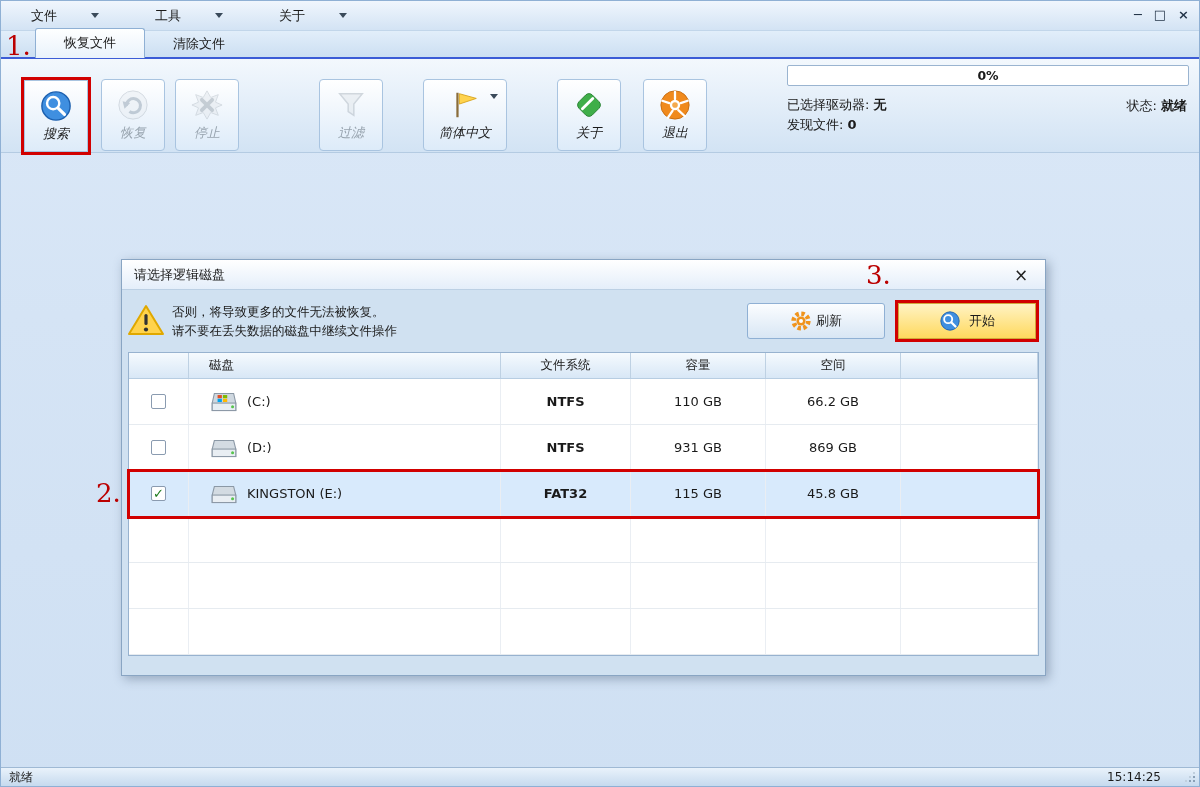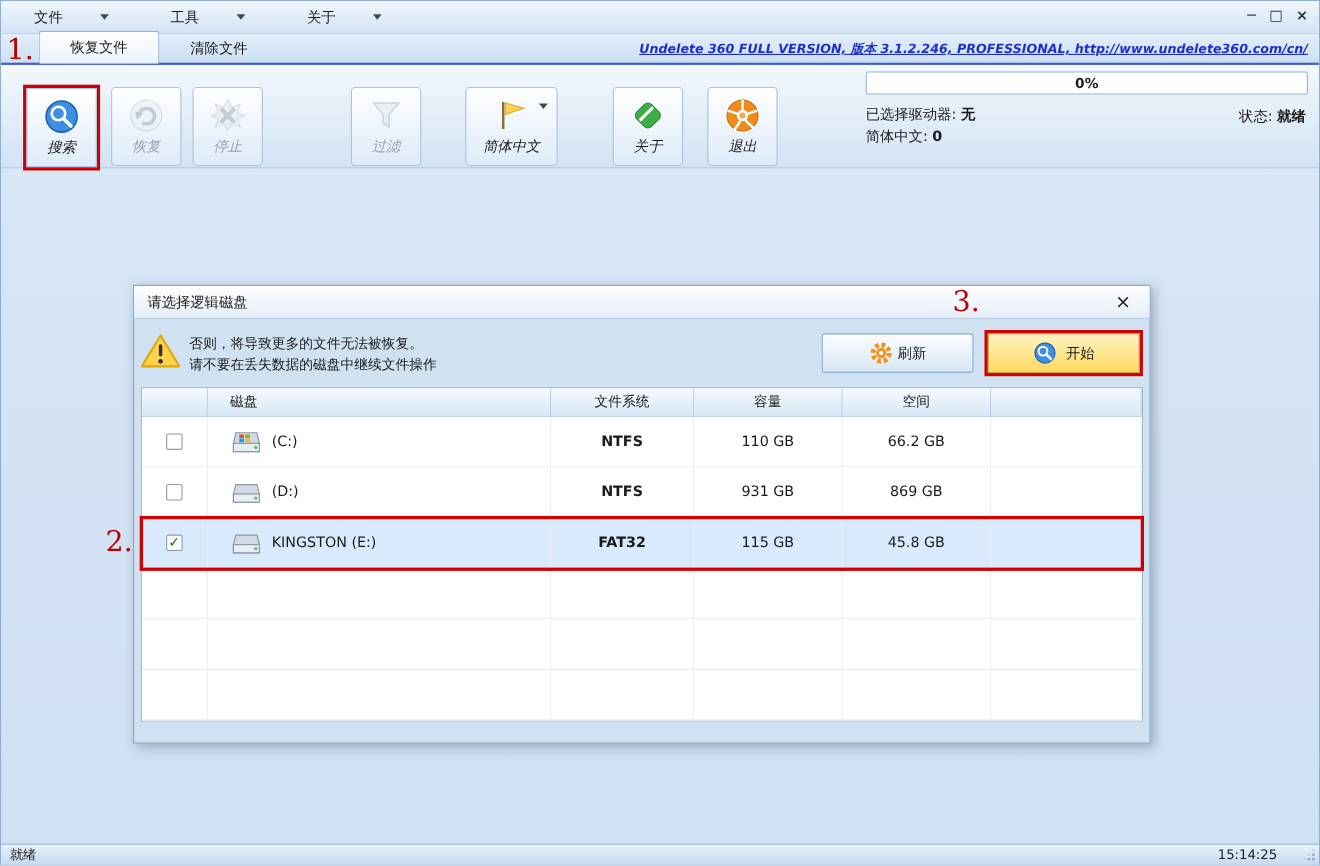--- a/index.html
+++ b/index.html
@@ -150,21 +150,20 @@
     <div class="win-controls">
       <span>─</span>
       <span>□</span>
       <span>×</span>
     </div>
   </div>
 
   <div class="tabrow">
     <div class="tab active">恢复文件</div>
     <div class="tab">清除文件</div>
-    <div class="version">Undelete 360 FULL VERSION, 版本 3.1.2.246, PROFESSIONAL, http://www.undelete360.com/cn/</div>
   </div>
 
   <div class="toolbar">
 
     <div class="red-frame">
       <div class="tb-btn">
         <svg viewBox="0 0 34 34">
           <circle cx="17" cy="17" r="15" fill="#3f8fe0" stroke="#1b5fae" stroke-width="1.5"></circle>
           <circle cx="14" cy="14" r="6.5" fill="none" stroke="#ffffff" stroke-width="2.6"></circle>
           <line x1="19.5" y1="19.5" x2="26" y2="26" stroke="#ffffff" stroke-width="3.4" stroke-linecap="round"></line>
@@ -226,21 +225,21 @@
 
     <div class="tb-status">
       <div class="progress">0%</div>
       <div class="status-row">
         <div class="status-left">
           <div>
             <span>已选择驱动器:</span>
             <span class="b">无</span>
           </div>
           <div>
-            <span>简体中文:</span>
+            <span>发现文件:</span>
             <span class="b">0</span>
           </div>
         </div>
         <div class="status-right">
           <span>状态:</span>
           <span class="b">就绪</span>
         </div>
       </div>
     </div>
   </div>

